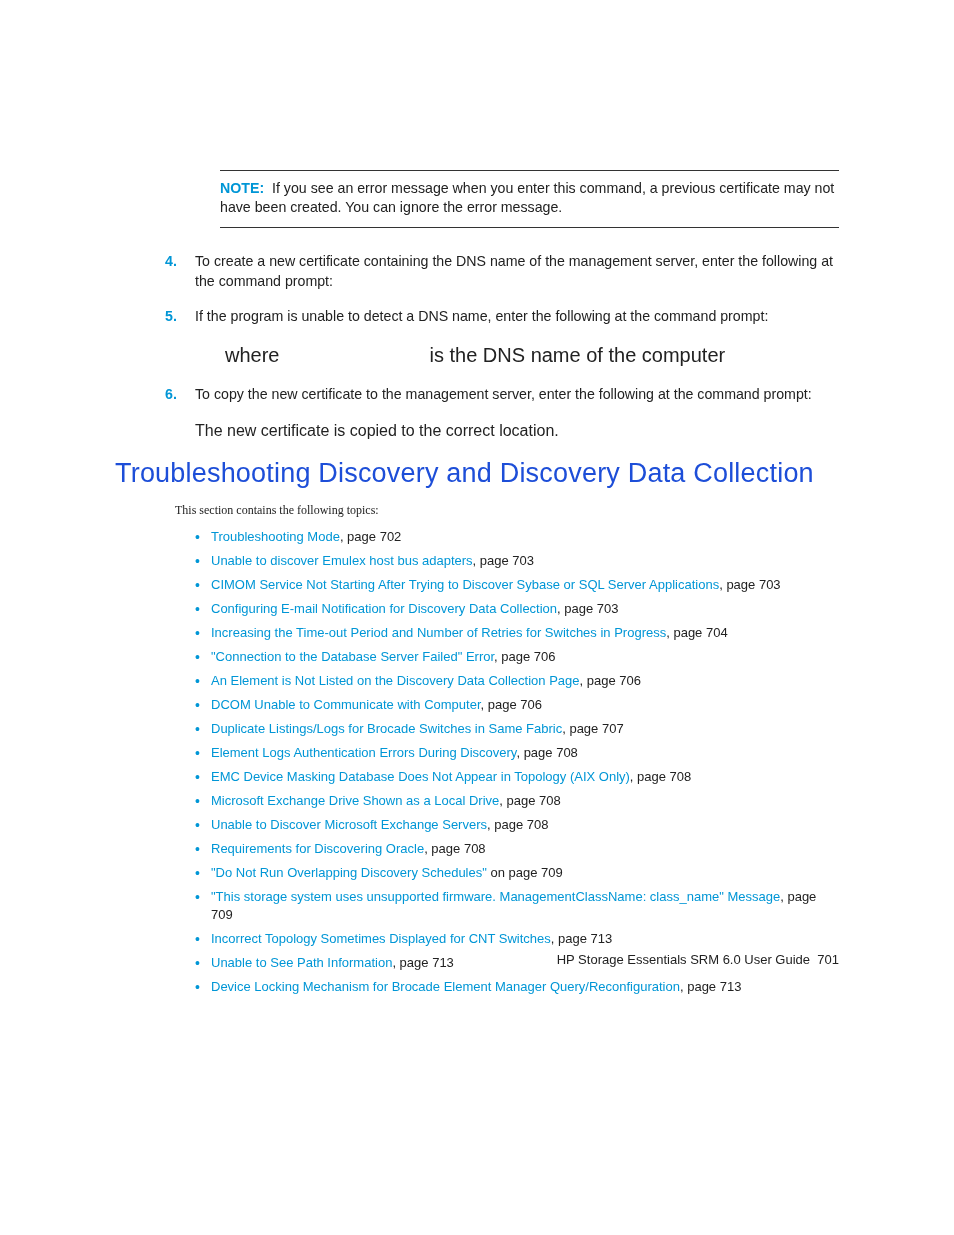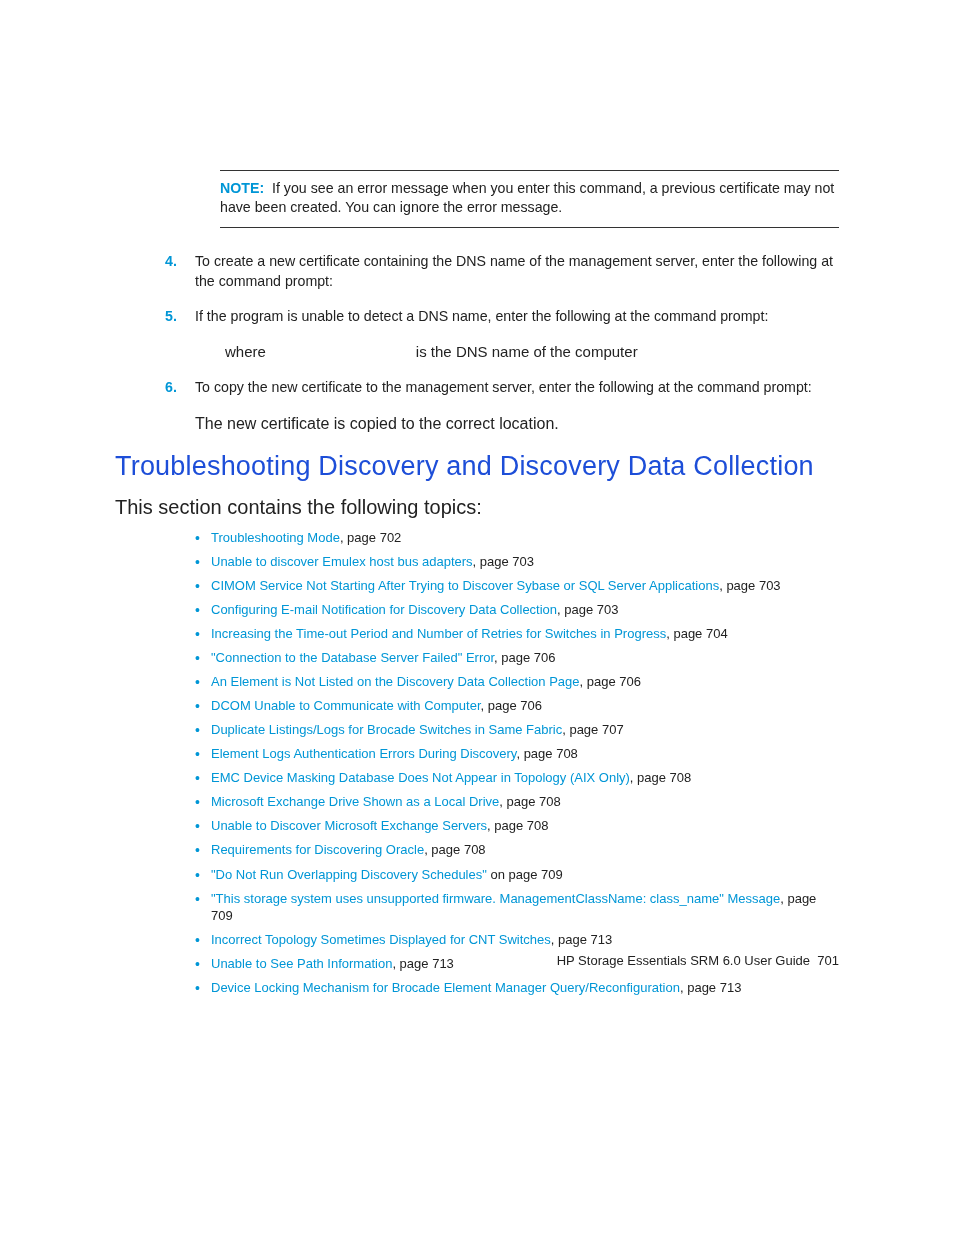--- a/index.html
+++ b/index.html
@@ -55,22 +55,24 @@
     margin-bottom: 16px;
   }
   h1.section-heading {
     color: #1d4ed8;
     font-weight: normal;
     font-size: 27px;
     margin: 10px 0 14px 0;
     letter-spacing: 0.2px;
   }
   .intro {
-    font-size: 20px;
+    margin-left: 60px;
+    font-size: 12px;
     margin-bottom: 10px;
+    font-family: Liberation Serif, serif;
   }
   ul.topics {
     list-style: none;
     padding: 0;
     margin: 0 0 0 80px;
     font-size: 13px;
   }
   ul.topics > li {
     position: relative;
     padding-left: 16px;
@@ -90,21 +92,21 @@
   }
   .footer {
     position: absolute;
     bottom: 95px;
     right: 115px;
     font-size: 13px;
     color: #222;
   }
   .where-line {
     margin-left: 30px;
-    font-size: 15px;
+    font-size: 20px;
     margin-bottom: 4px;
     margin-top: 16px;
   }
   .where-gap { display:inline-block; width:150px; }
 </style>
 </head>
 <body>
 
 <div class="page">
 

